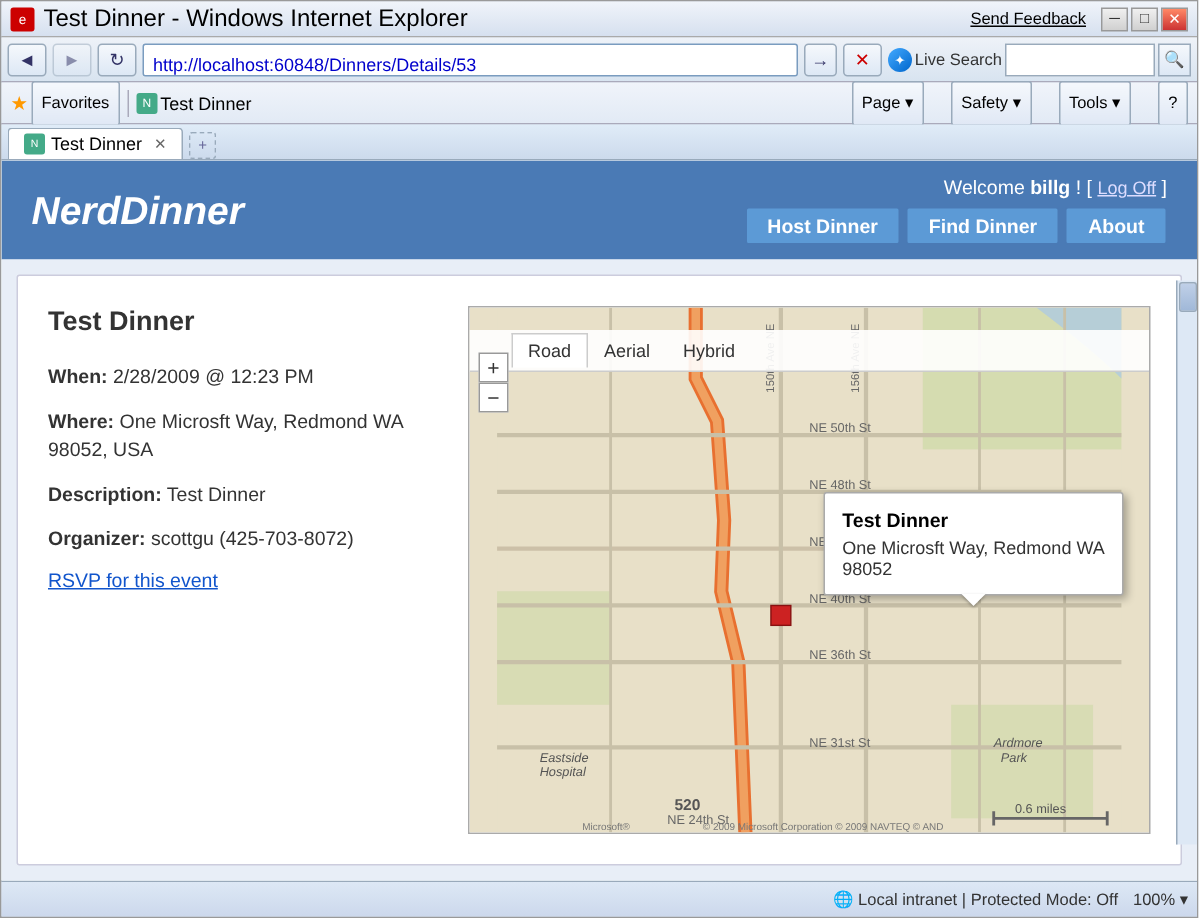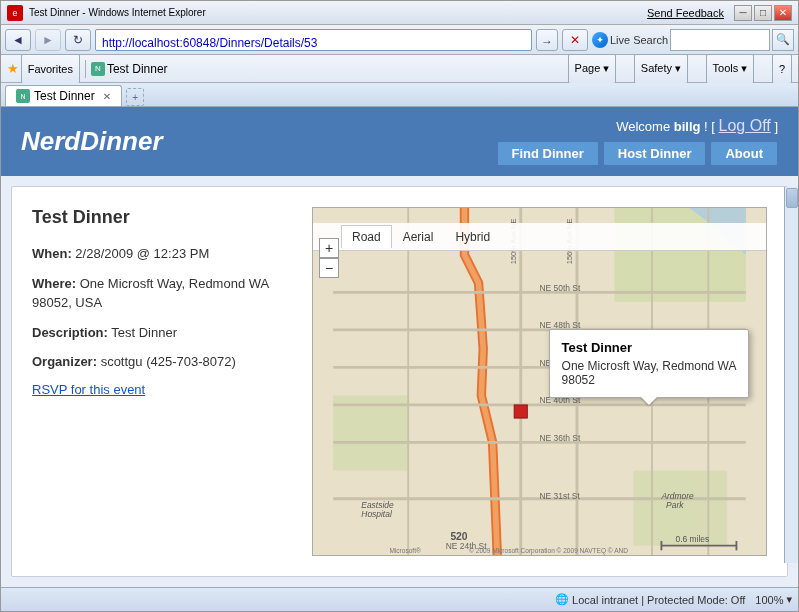--- a/index.html
+++ b/index.html
@@ -3,21 +3,21 @@
   <meta charset="utf-8">
   <style>
     * { margin: 0; padding: 0; box-sizing: border-box; }
     body { font-family: Arial, sans-serif; font-size: 13px; background: #fff; width: 799px; height: 612px; overflow: hidden; }
 
     
     .browser-frame { background: #dce6f0; width: 799px; height: 612px; display: flex; flex-direction: column; border: 1px solid #999; }
 
     .title-bar { background: linear-gradient(to bottom, #f0f4fa, #d6e0ef); height: 24px; display: flex; align-items: center; padding: 0 6px; gap: 6px; border-bottom: 1px solid #aaa; }
     .title-bar-icon { width: 16px; height: 16px; background: #c00; border-radius: 2px; display: flex; align-items: center; justify-content: center; font-size: 9px; color: #fff; flex-shrink: 0; }
-    .title-bar-text { font-size: 10px; color: #000; flex: 1; }
+    .title-bar-text { font-size: 16px; color: #000; flex: 1; }
     .title-bar-actions { display: flex; gap: 2px; margin-left: auto; }
     .title-bar-btn { width: 18px; height: 16px; background: linear-gradient(to bottom, #f0f0f0, #d0d0d0); border: 1px solid #999; font-size: 10px; display: flex; align-items: center; justify-content: center; cursor: pointer; color: #333; }
     .title-bar-btn.close { background: linear-gradient(to bottom, #f86, #c33); color: #fff; }
     .send-feedback { font-size: 11px; color: #000; margin-right: 4px; text-decoration: underline; cursor: pointer; }
 
     .nav-bar { background: linear-gradient(to bottom, #eef2f8, #d8e4f0); height: 30px; display: flex; align-items: center; padding: 0 4px; gap: 4px; border-bottom: 1px solid #aab; }
     .nav-btn { width: 26px; height: 22px; background: linear-gradient(to bottom, #f5f8fc, #dde8f5); border: 1px solid #9ab; border-radius: 3px; display: flex; align-items: center; justify-content: center; cursor: pointer; font-size: 12px; color: #336; }
     .nav-btn:disabled { opacity: 0.5; }
     .address-bar { flex: 1; height: 22px; border: 1px solid #7a9cbf; background: #fff; padding: 0 6px; font-size: 12px; color: #00f; border-radius: 2px; display: flex; align-items: flex-end; }
     .search-bar { width: 120px; height: 22px; border: 1px solid #9ab; background: #fff; padding: 0 4px; font-size: 11px; }
@@ -33,21 +33,21 @@
     .tab-bar { background: linear-gradient(to bottom, #e0ecf8, #ccdaec); height: 24px; display: flex; align-items: flex-end; padding: 0 4px; border-bottom: 1px solid #9ab; }
     .tab { height: 21px; padding: 0 10px; background: #fff; border: 1px solid #9ab; border-bottom: none; border-radius: 3px 3px 0 0; font-size: 12px; display: flex; align-items: center; gap: 4px; cursor: pointer; }
     .tab-new { width: 18px; height: 18px; border: 1px dashed #9ab; border-radius: 2px; margin-left: 4px; display: flex; align-items: center; justify-content: center; font-size: 10px; color: #669; cursor: pointer; }
 
     
     .page-content { flex: 1; overflow-y: auto; background: #fff; display: flex; flex-direction: column; }
 
     .site-header { background: #4a7ab5; padding: 10px 20px; display: flex; align-items: center; justify-content: space-between; }
     .site-title { color: #fff; font-size: 26px; font-weight: bold; font-style: italic; }
     .site-header-right { display: flex; flex-direction: column; align-items: flex-end; gap: 6px; }
-    .logoff-link { color: #ddf; font-size: 16px; cursor: pointer; text-decoration: underline; }
+    .logoff-link { color: #ddf; font-size: 12px; cursor: pointer; text-decoration: underline; }
     .header-nav { display: flex; gap: 4px; }
     .header-nav-btn { padding: 4px 14px; background: #5c9ad6; border: 1px solid #4a7ab5; color: #fff; font-size: 13px; cursor: pointer; border-radius: 2px; font-weight: bold; }
 
     .site-body { display: flex; flex: 1; background: #e8eef7; }
     .content-area { flex: 1; background: #fff; margin: 10px; padding: 20px; border: 1px solid #ccd; border-radius: 2px; display: flex; gap: 20px; }
 
     .dinner-info { width: 260px; flex-shrink: 0; }
     .dinner-title { font-size: 18px; font-weight: bold; color: #333; margin-bottom: 16px; }
     .dinner-field { margin-bottom: 10px; font-size: 13px; color: #333; line-height: 1.5; }
     .dinner-field b { font-weight: bold; }
@@ -135,22 +135,22 @@
       <div class="site-title">NerdDinner</div>
       <div class="site-header-right">
         <div style="color:#fff;font-size:13px;">
           <span>Welcome</span>
           <b><span>billg</span></b>
           <span>! [</span>
           <span class="logoff-link">Log Off</span>
           <span>]</span>
         </div>
         <div class="header-nav">
+          <button class="header-nav-btn">Host Dinner</button>
           <button class="header-nav-btn">Find Dinner</button>
-          <button class="header-nav-btn">Host Dinner</button>
           <button class="header-nav-btn">About</button>
         </div>
       </div>
     </div>
 
     <div class="site-body">
       <div class="content-area">
 
         <div class="dinner-info">
           <div class="dinner-title">Test Dinner</div>

